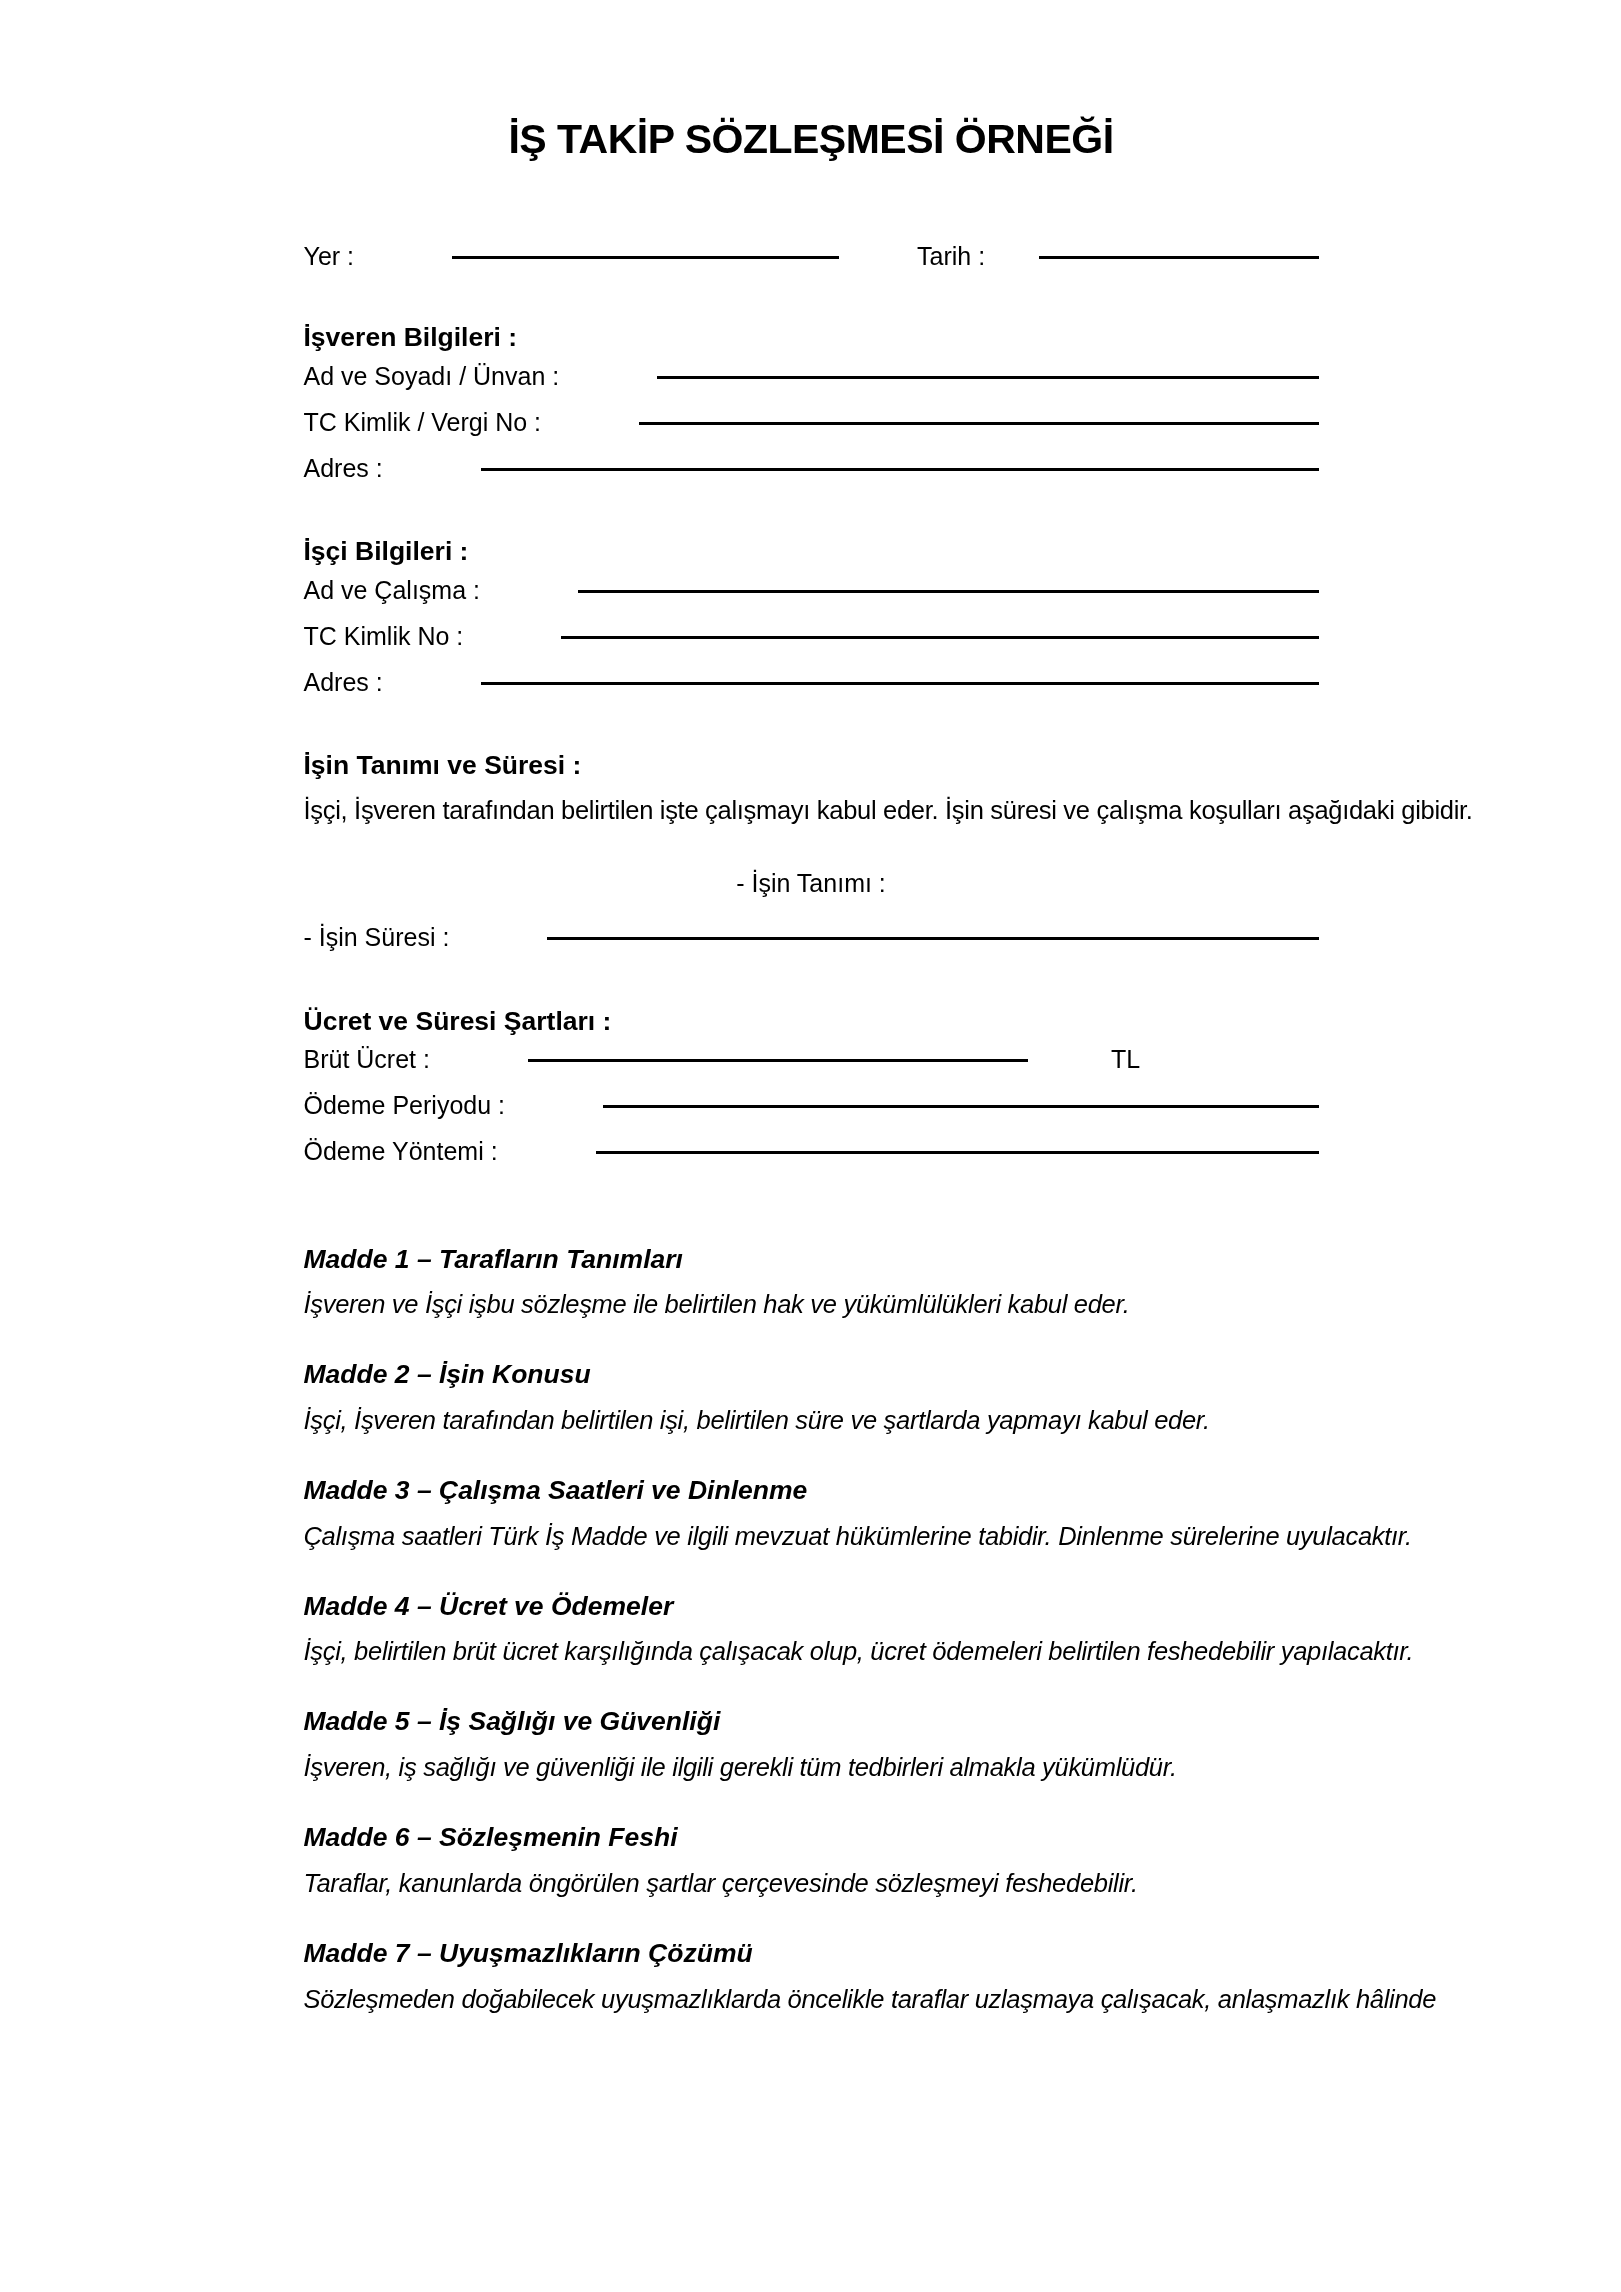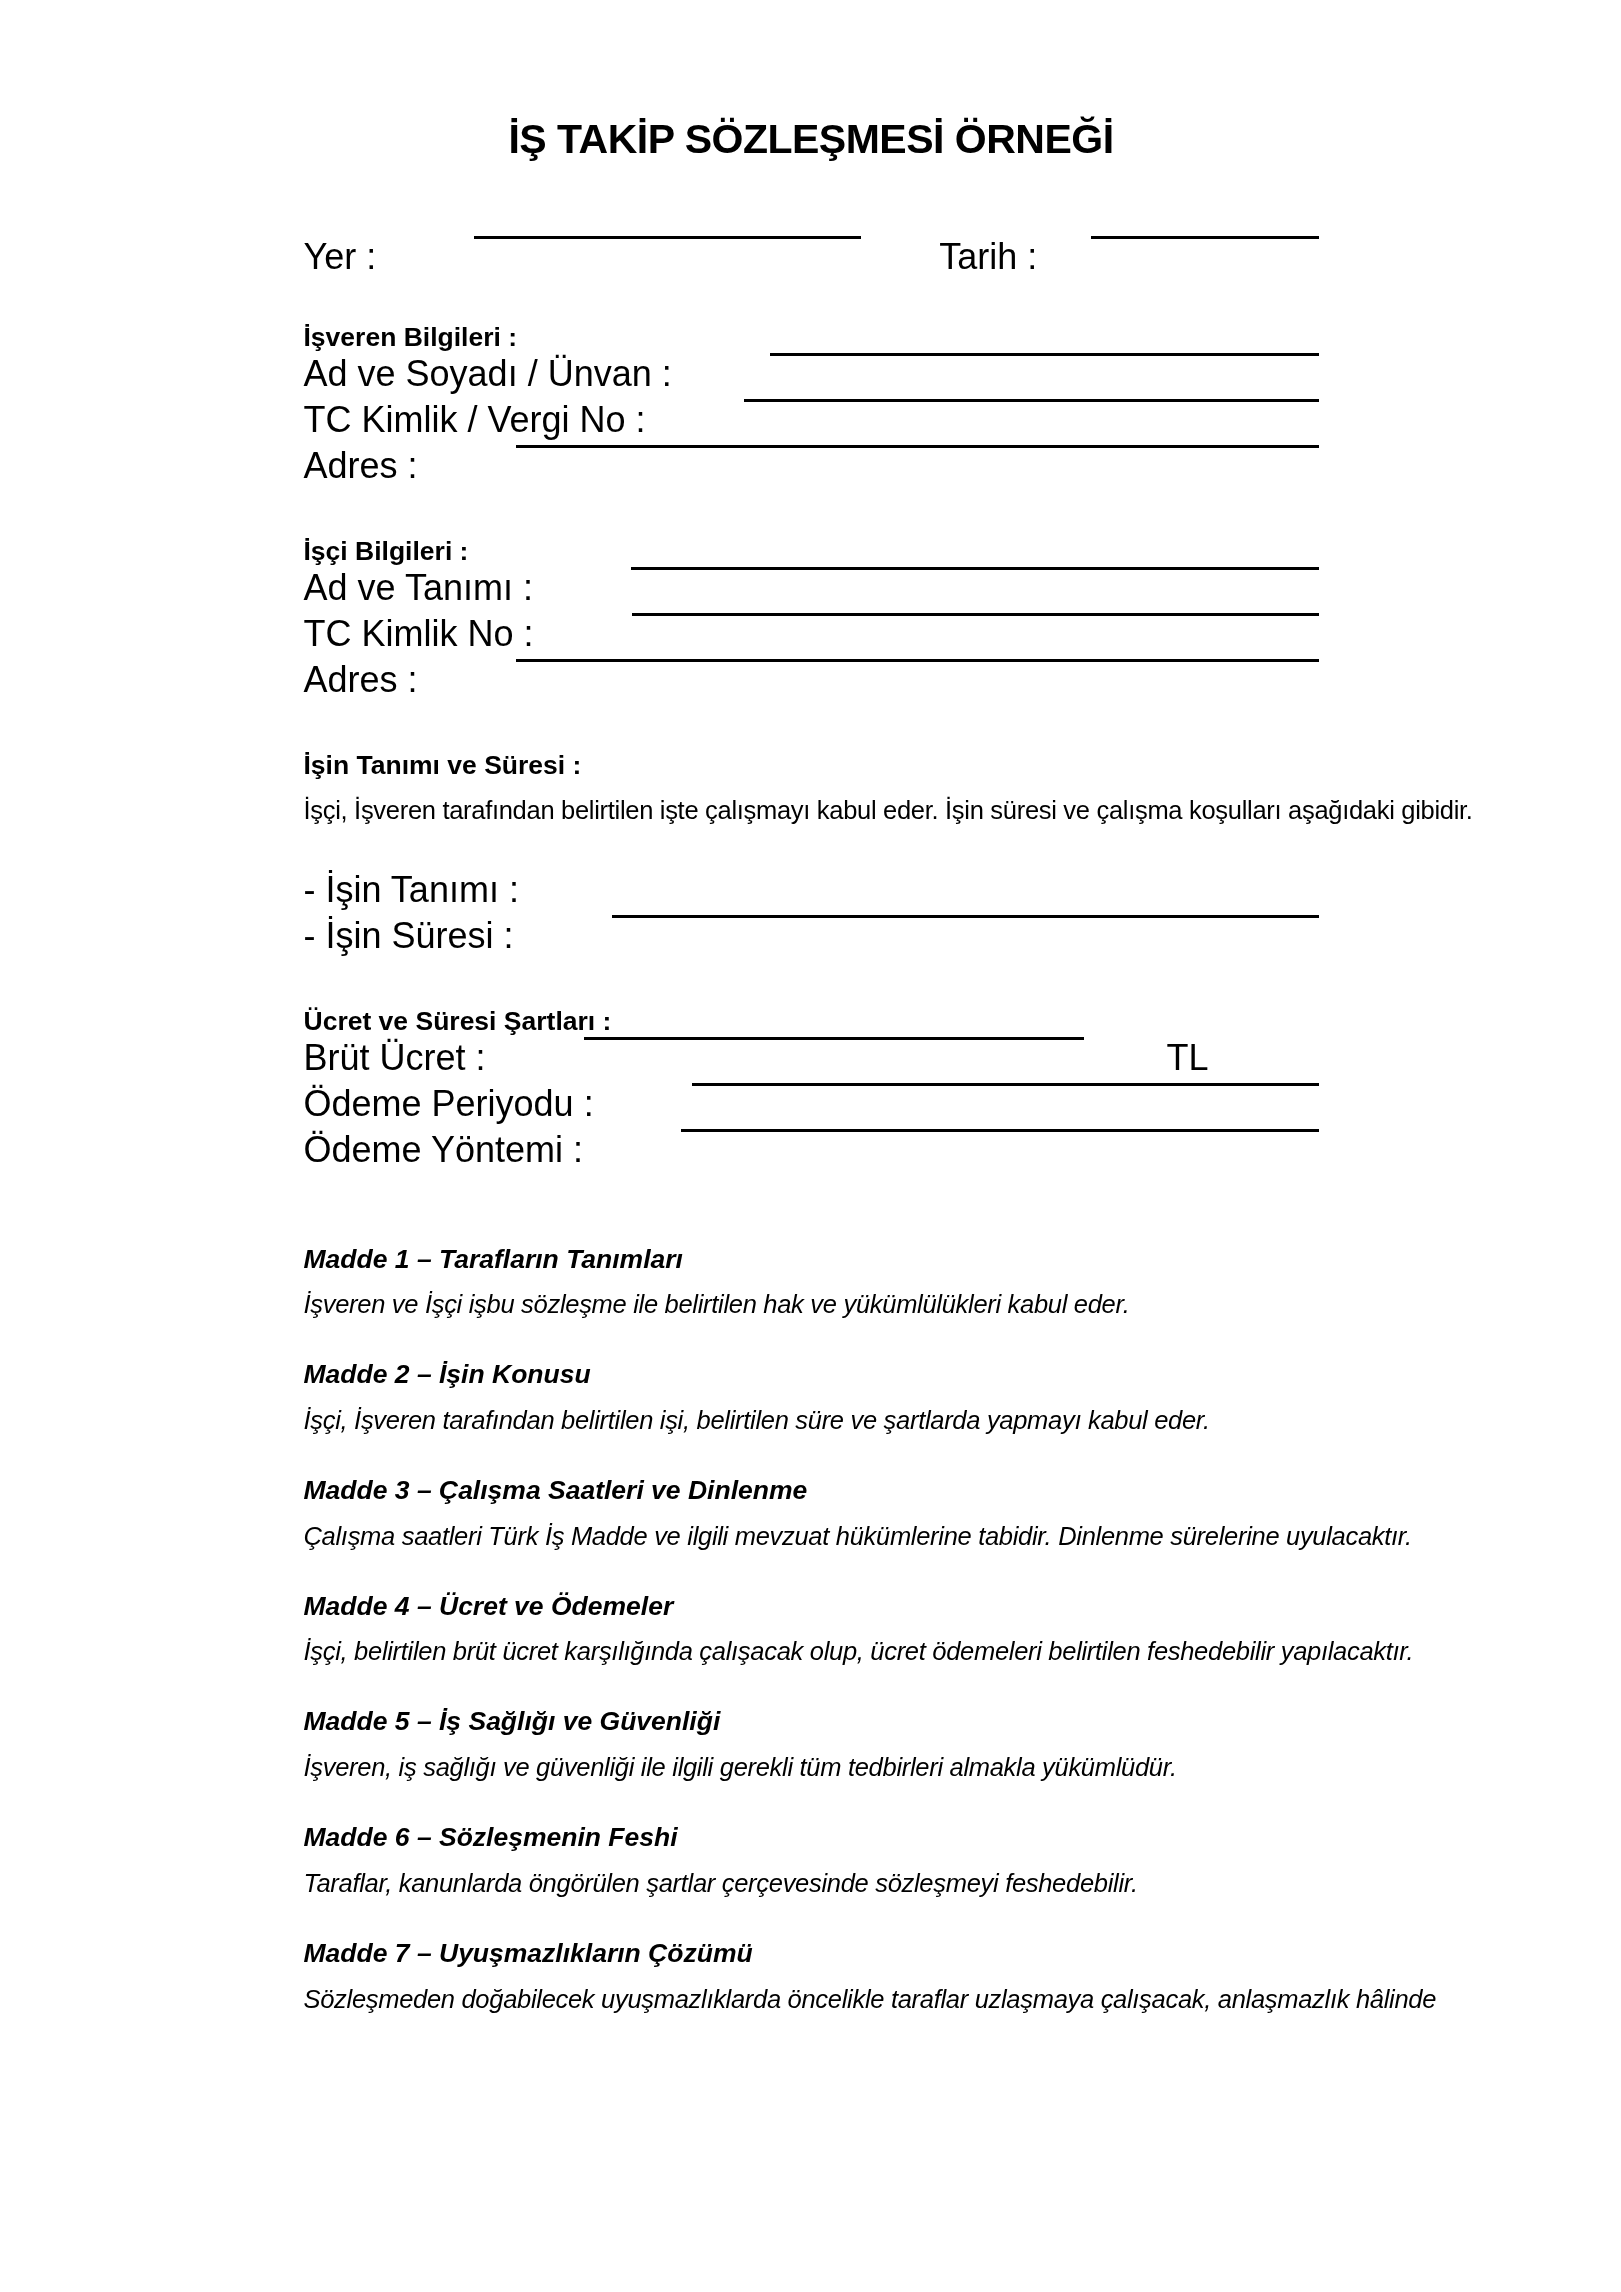--- a/index.html
+++ b/index.html
@@ -21,23 +21,23 @@
     font-size: 41px;
     font-weight: bold;
     text-align: center;
     letter-spacing: -0.5px;
     line-height: 47px;
     white-space: nowrap;
   }
   
   .form-row {
     display: flex;
-    align-items: flex-start;
+    align-items: center;
     height: 46px;
-    font-size: 36px;
+    font-size: 25px;
   }
   .form-row .lbl { white-space: nowrap; line-height: 1.15; }
   .blank {
     border-bottom: 3.9px solid #000;
     height: 0;
     margin-bottom: -2px;
   }
   .grow { flex: 1 1 auto; }
   .gap  { margin-left: 98px; }
 
@@ -109,21 +109,21 @@
     </div>
     <div class="form-row">
       <span class="lbl">Adres :</span>
       <span class="blank grow gap"></span>
     </div>
   </div>
 
   <div class="section">
     <h2 class="section-heading">İşçi Bilgileri :</h2>
     <div class="form-row">
-      <span class="lbl">Ad ve Tanımı :</span>
+      <span class="lbl">Ad ve Çalışma :</span>
       <span class="blank grow gap"></span>
     </div>
     <div class="form-row">
       <span class="lbl">TC Kimlik No :</span>
       <span class="blank grow gap"></span>
     </div>
     <div class="form-row">
       <span class="lbl">Adres :</span>
       <span class="blank grow gap"></span>
     </div>

